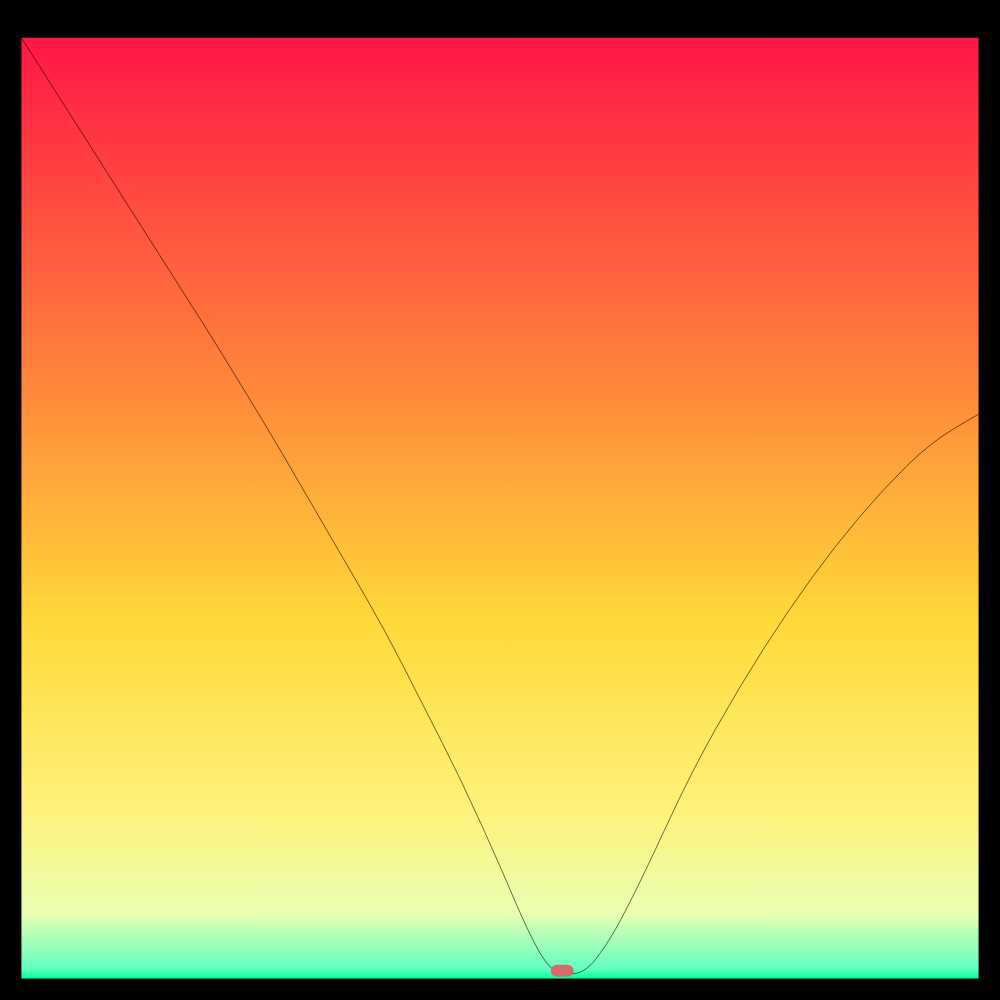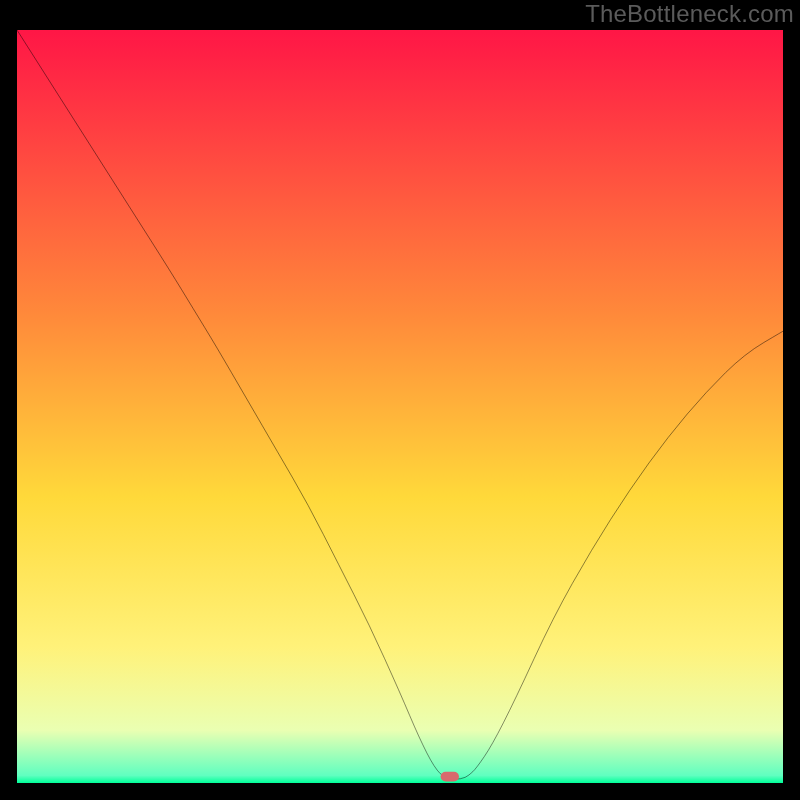--- a/index.html
+++ b/index.html
@@ -34,21 +34,20 @@
     width: 766px;
     height: 753px;
     display: block;
   }
 </style>
 </head>
 <body>
 
 <div class="frame">
 
-  <div class="watermark">TheBottleneck.com</div>
 
   <svg class="plot" viewBox="0 0 100 100" preserveAspectRatio="none">
     <defs>
       <linearGradient id="bg-grad" x1="0" y1="0" x2="0" y2="1">
 
       <stop offset="0%" stop-color="#ff1646"></stop>
           <stop offset="38%" stop-color="#ff8a3a"></stop>
           <stop offset="62%" stop-color="#ffd93a"></stop>
           <stop offset="82%" stop-color="#fff27a"></stop>
           <stop offset="93%" stop-color="#eaffb2"></stop>

